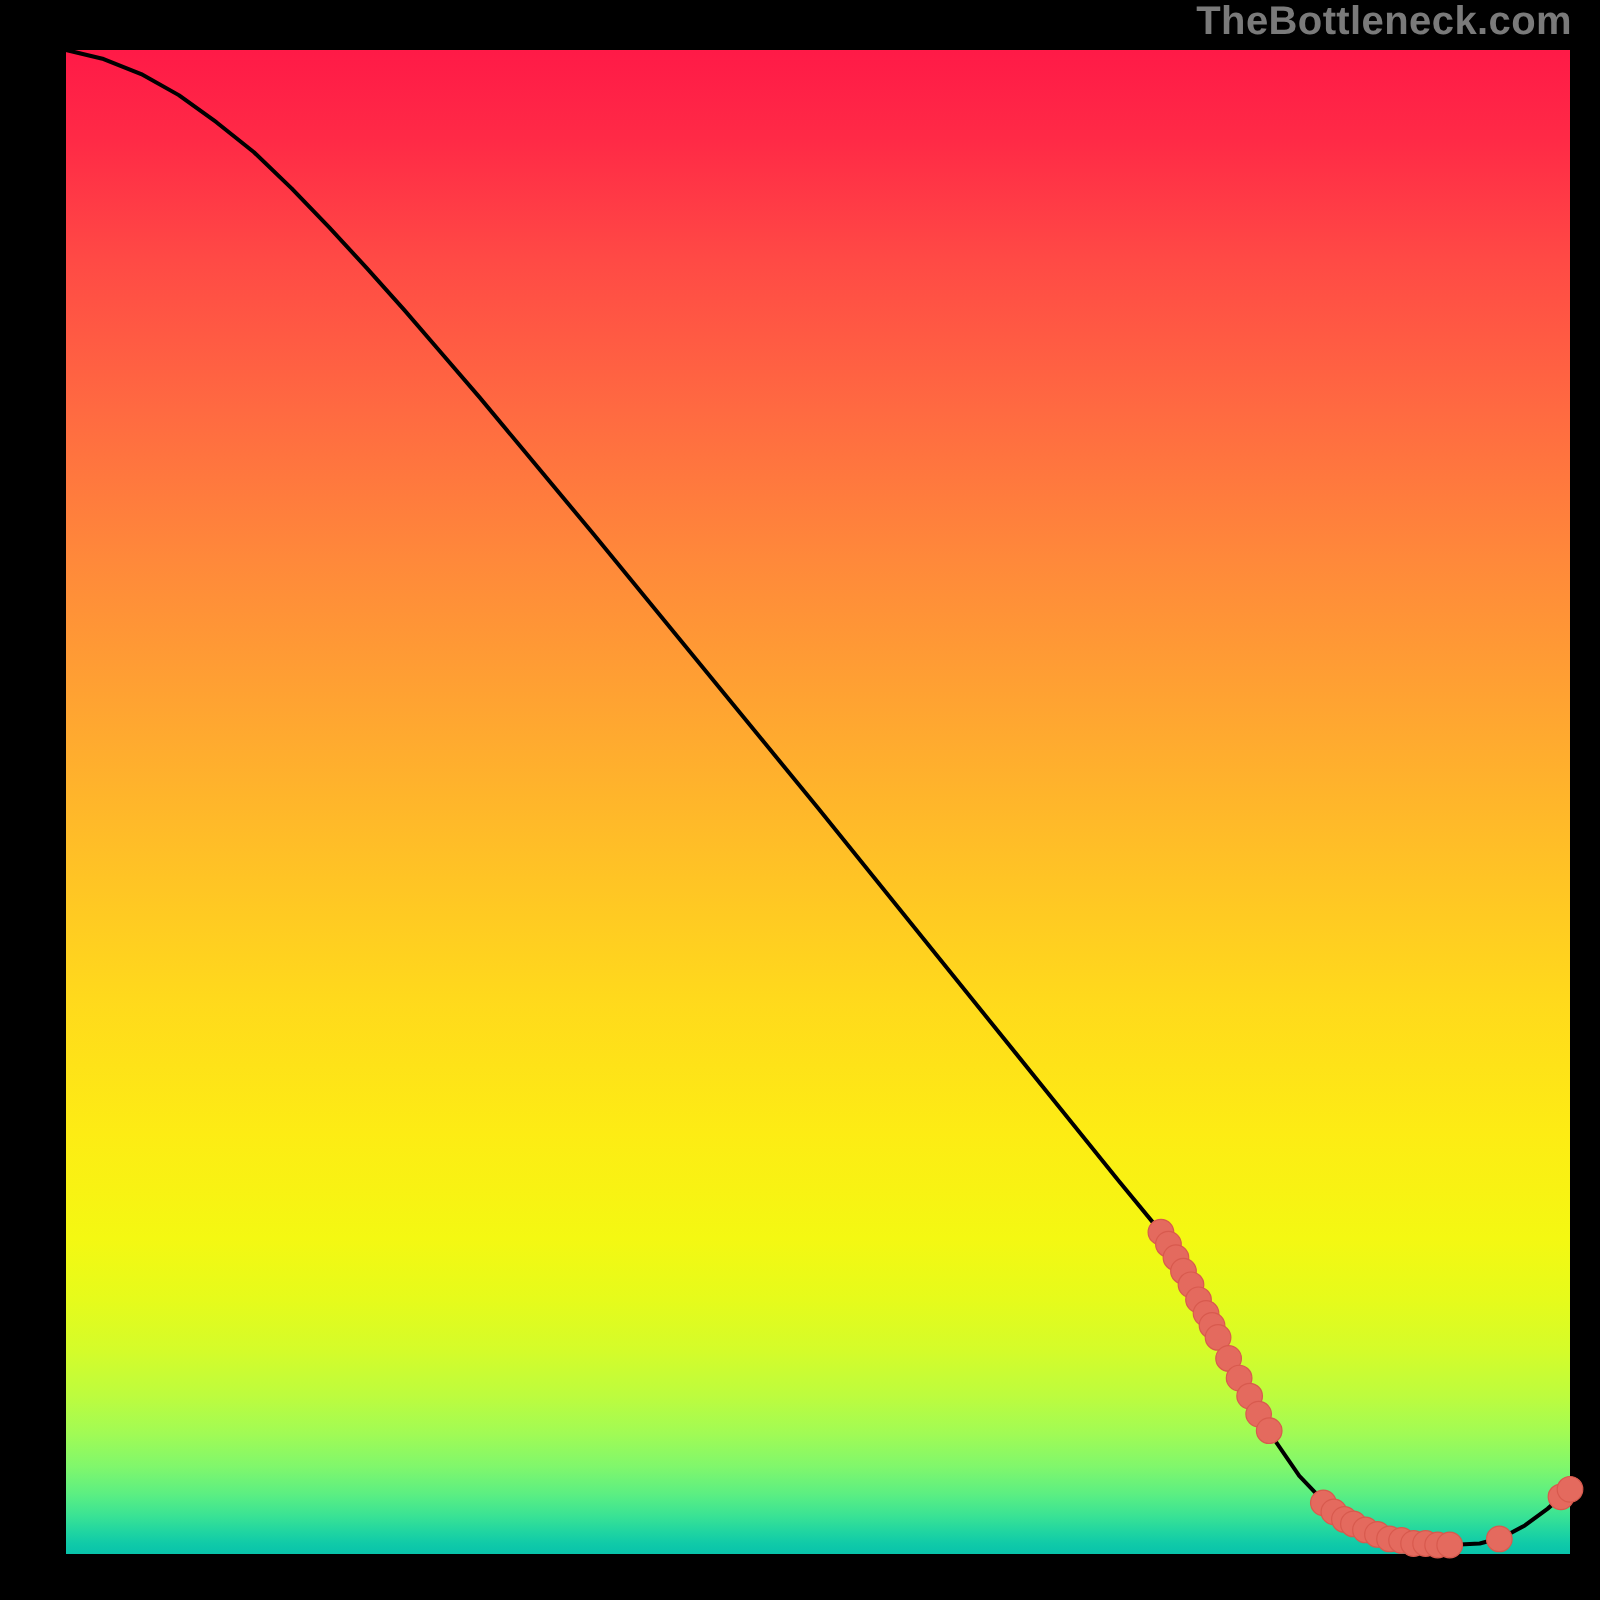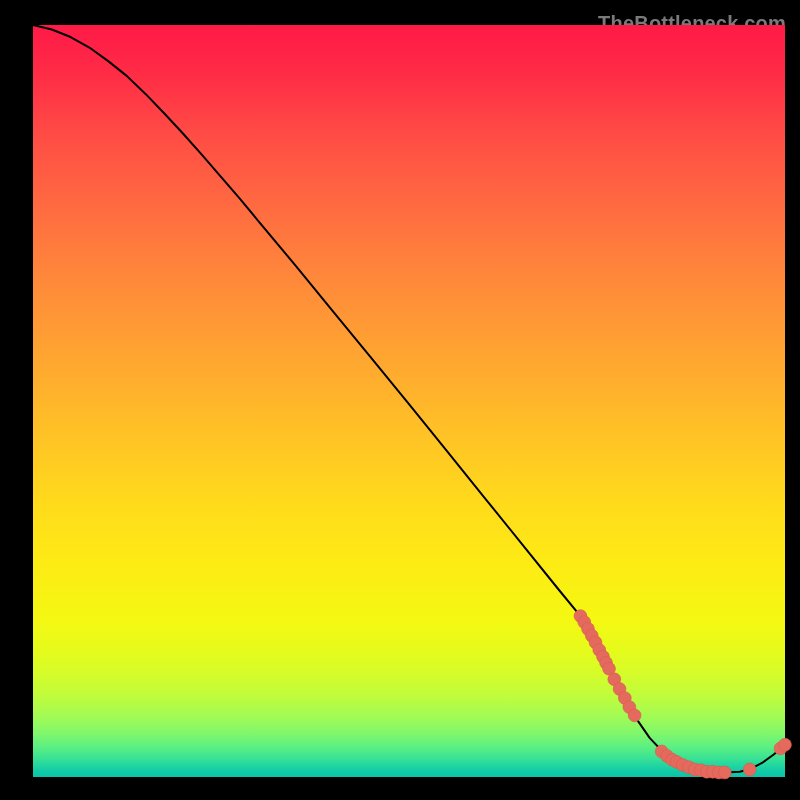--- a/index.html
+++ b/index.html
@@ -51,21 +51,21 @@
   svg.curve {
     position: absolute;
     left: 0;
     top: 0;
     width: 752px;
     height: 752px;
     overflow: visible;
   }
   .watermark {
     position: absolute;
-    top: 12px;
+    top: 0;
     right: 14px;
     font-family: Arial, Helvetica, sans-serif;
     font-size: 20px;
     font-weight: bold;
     color: #7a7a7a;
     letter-spacing: 0.2px;
     user-select: none;
   }
 </style>
 </head>

